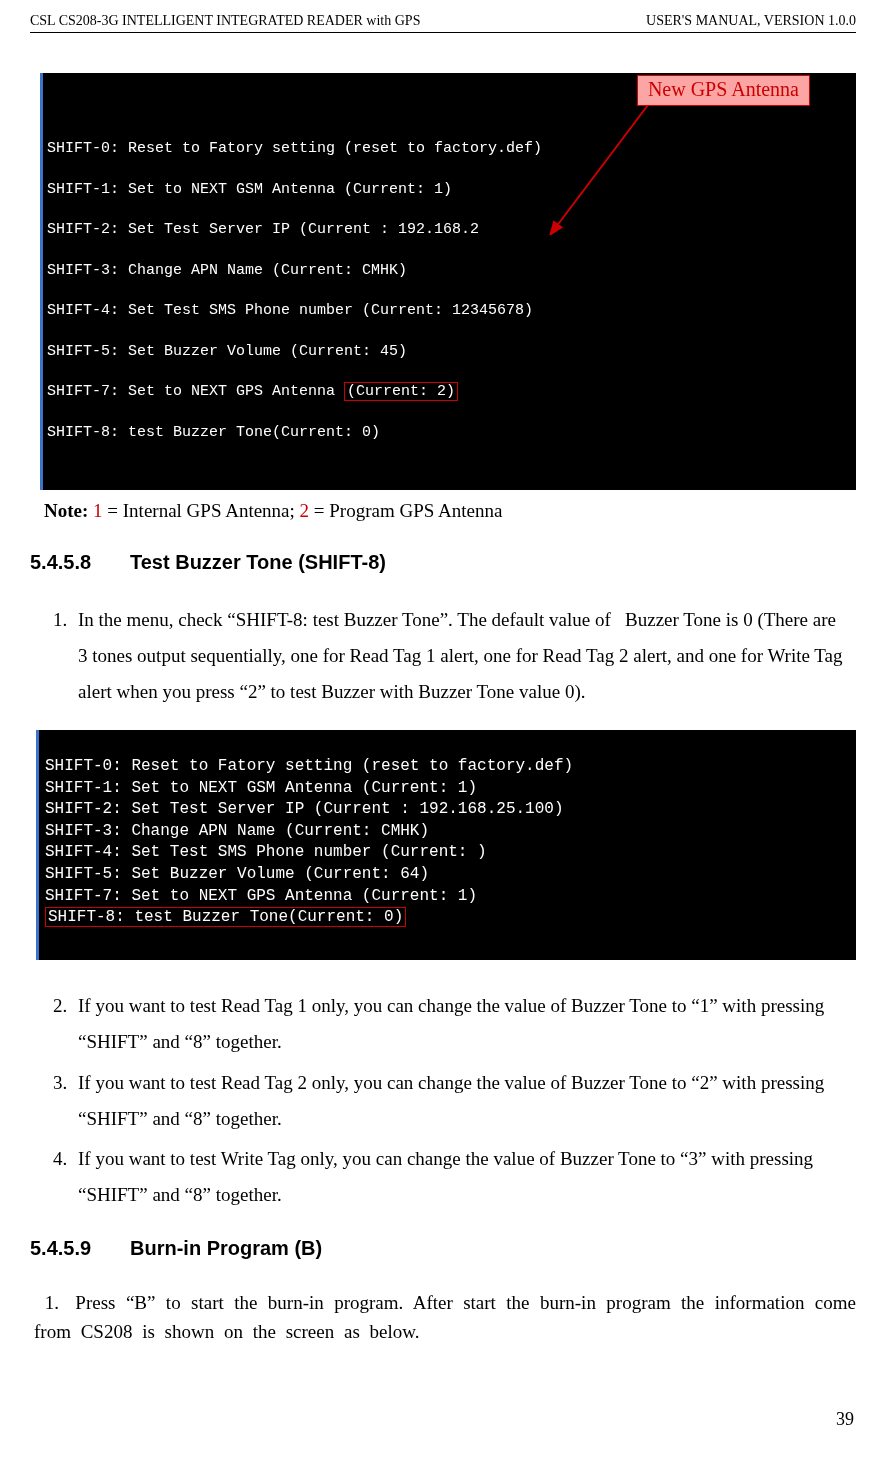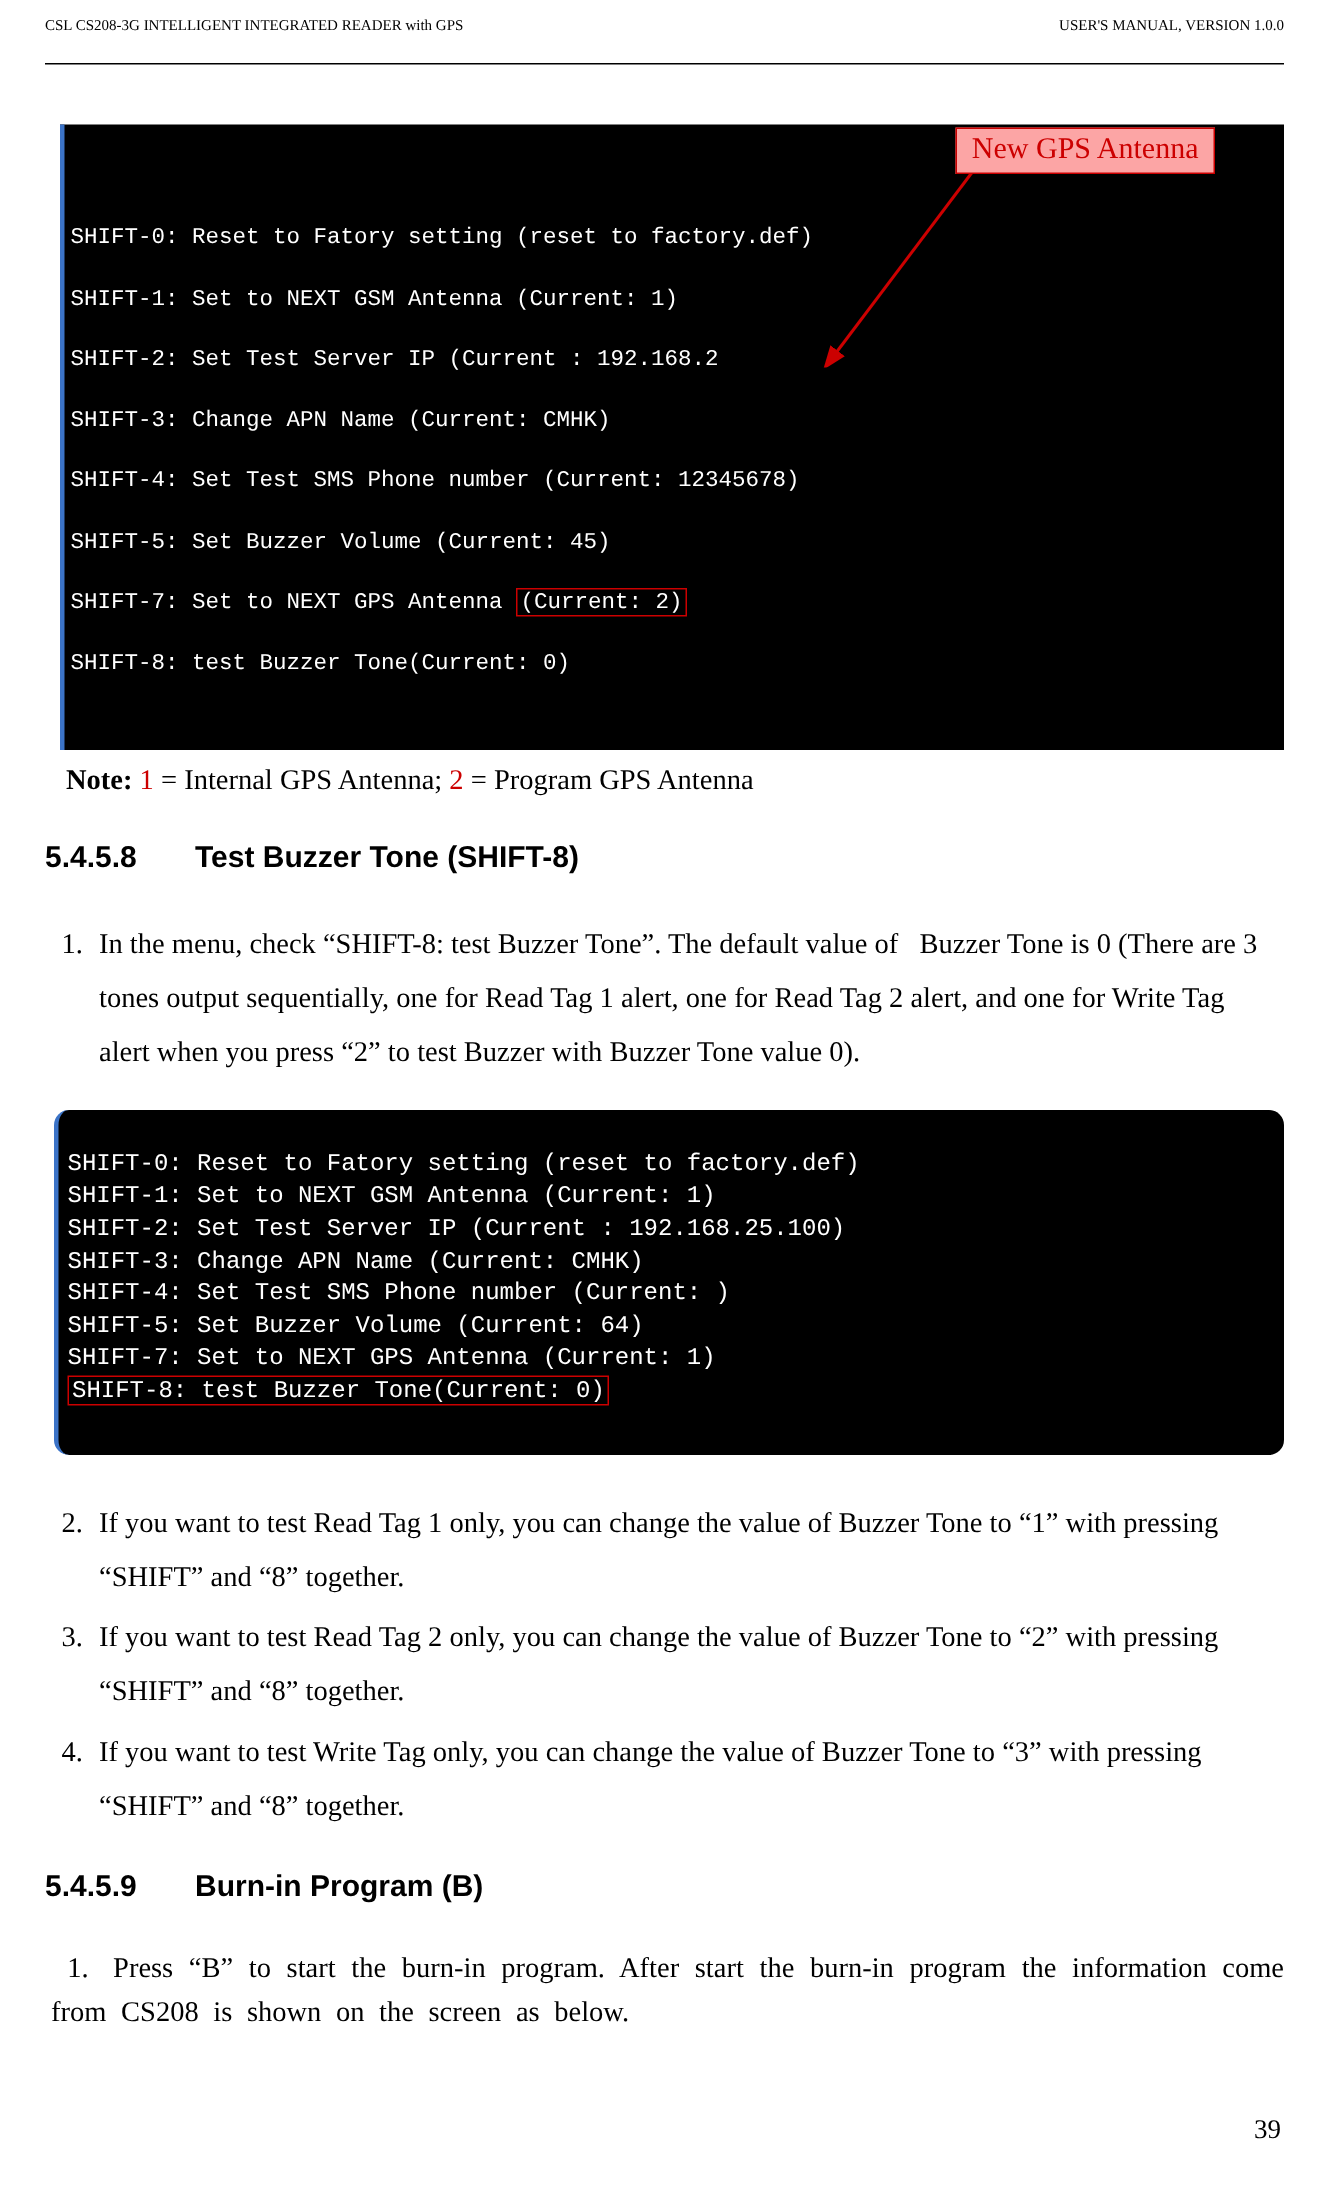--- a/index.html
+++ b/index.html
@@ -15,23 +15,23 @@
     width: 886px;
     min-height: 1462px;
     margin: 0 auto;
     padding: 10px 30px 30px 30px;
     box-sizing: border-box;
     position: relative;
   }
   .head-row {
     display: flex;
     justify-content: space-between;
-    font-size: 10px;
+    font-size: 14px;
     border-bottom: 1px solid #000;
-    padding-bottom: 16px;
+    padding-bottom: 0;
     margin-bottom: 40px;
   }
   .terminal {
     background: #000;
     color: #fff;
     font-family: Consolas, "Courier New", monospace;
     font-size: 15px;
     line-height: 1.35;
     padding: 6px 8px 6px 4px;
     border-left: 3px solid #3b73c7;
@@ -67,40 +67,39 @@
   }
   .note { margin: 6px 0 22px 14px; }
   .red { color: #c00; }
   .h3 {
     font-family: Arial, Helvetica, sans-serif;
     font-weight: bold;
     font-size: 20px;
   }
   .h3 .num { display: inline-block; width: 100px; }
   ol.inst {
-    margin: 24px 10px 20px 30px;
+    margin: 24px 10px 20px 42px;
     padding: 0;
   }
   ol.inst li {
     margin-bottom: 4px;
     padding-left: 6px;
     line-height: 1.9;
   }
   .terminal2 {
     background: #000;
     color: #fff;
     font-family: Consolas, "Courier New", monospace;
     font-size: 16px;
     line-height: 1.35;
     padding: 4px 8px 10px 6px;
     border-left: 3px solid #3b73c7;
     margin: 0 0 28px 6px;
     white-space: pre;
     position: relative;
-    border-radius: 10px;
   }
   .para {
     margin: 24px 0 0 4px;
     text-align: justify;
     text-justify: inter-word;
   }
   .footer {
     position: absolute;
     bottom: 28px;
     left: 0;

